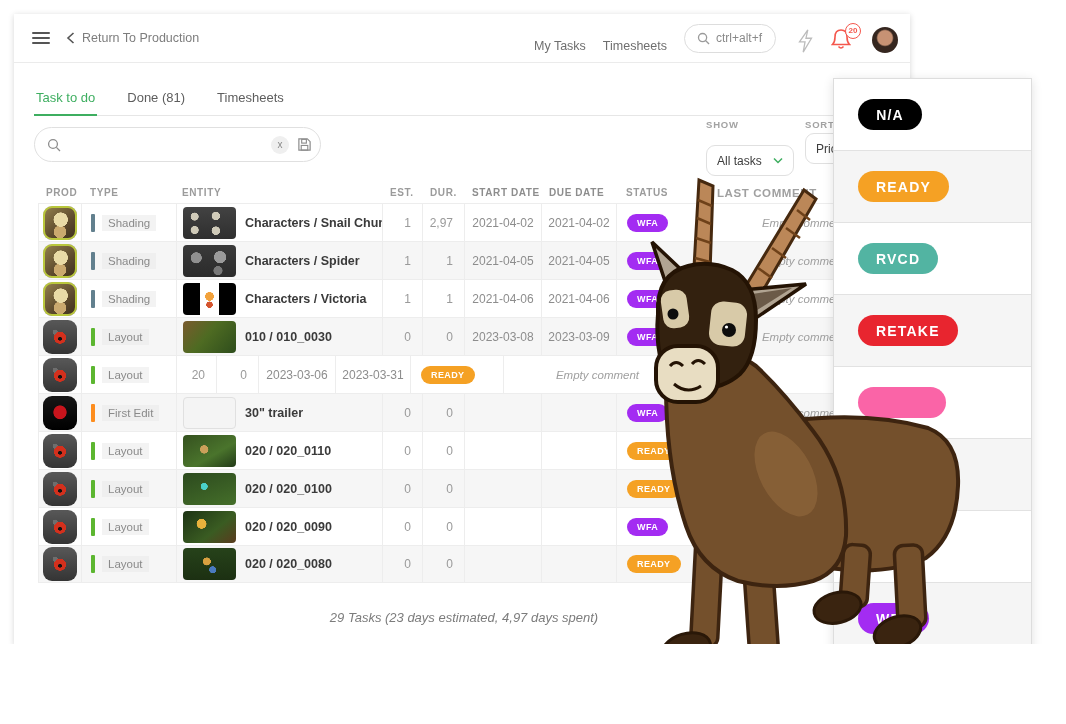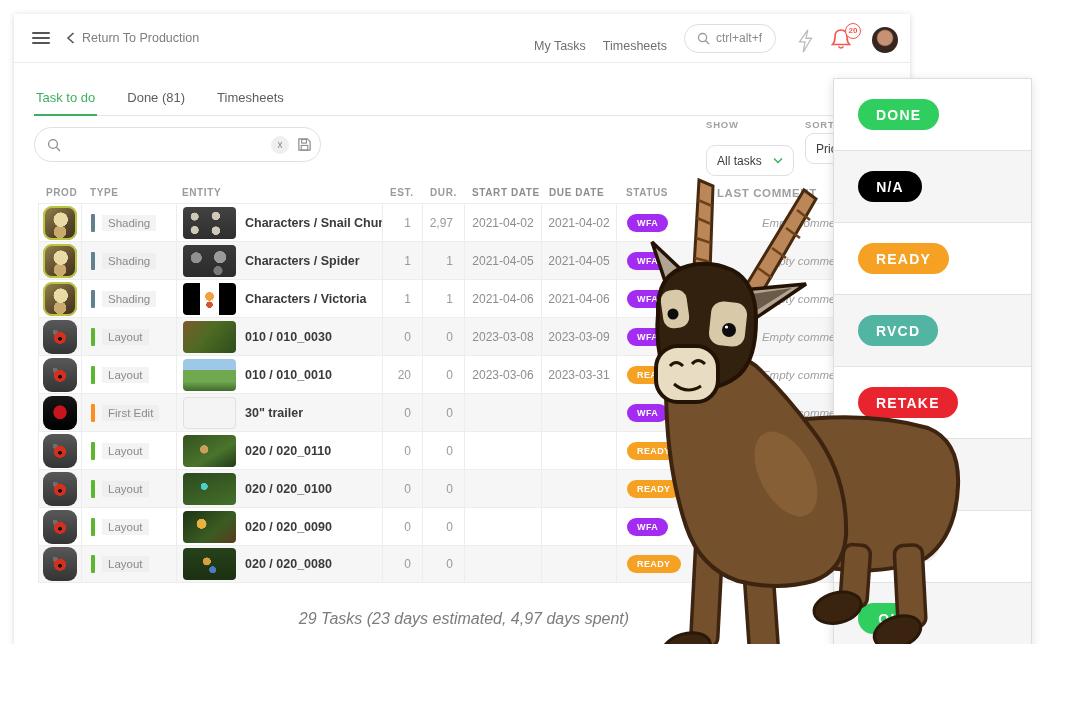--- a/index.html
+++ b/index.html
@@ -68,21 +68,21 @@
   .th.c3,.th.c4 { color:#9b9b9b; }
   .prodicon { width:34px; height:34px; border-radius:9px; flex:none; }
   .typebar { width:4px; height:18px; border-radius:1px; margin-right:7px; flex:none; }
   .typelabel { font-size:11.5px; color:#8a8a8a; background:#f3f3f3; padding:2px 6px; white-space:nowrap; }
   .trow:nth-child(even) .typelabel { background:#efefef; }
   .thumb { width:53px; height:32px; border-radius:4px; margin-right:9px; flex:none; }
   .ename { font-weight:bold; color:#3a3a3a; font-size:12.5px; white-space:nowrap; }
   .pill { color:#fff; font-size:9px; font-weight:bold; letter-spacing:.4px; padding:4px 10px;
     border-radius:11px; cursor:pointer; }
   .table-footer { position:absolute; left:20px; top:596px; width:860px; text-align:center;
-    font-size:16px; font-style:italic; color:#7c7c7c; }
+    font-size:13px; font-style:italic; color:#7c7c7c; }
 
   
   .pi-goat { background:
     radial-gradient(circle at 52% 40%, #e9dba6 0 26%, transparent 27%),
     radial-gradient(circle at 50% 76%, #caa96e 0 20%, transparent 21%),
     linear-gradient(140deg,#96834f,#5d4a2c 60%,#3c2e1c);
     box-shadow: inset 0 0 0 2px #b9c73c; }
   .pi-ladybug { background:
     radial-gradient(circle at 50% 55%, #111 0 7%, transparent 8%),
     radial-gradient(circle at 50% 52%, #d3301d 0 24%, transparent 25%),
@@ -320,24 +320,20 @@
   </div>
 
   <div class="trow">
     <div class="td c0">
               <span class="prodicon pi-ladybug"></span>
             </div>
     <div class="td c1">
       <span class="typebar" style="background: rgb(92, 182, 48);"></span>
       <span class="typelabel">Layout</span>
     </div>
-    <div class="td c2">
-      <span class="thumb th-forest-b"></span>
-      <span class="ename">010 / 010_0010</span>
-    </div>
     <div class="td c3">20</div>
     <div class="td c4">0</div>
     <div class="td c5">2023-03-06</div>
     <div class="td c6">2023-03-31</div>
     <div class="td c7">
               <span class="pill" style="background: rgb(245, 161, 36);">READY</span>
             </div>
     <div class="td c8">Empty comment</div>
   </div>
 
@@ -450,23 +446,20 @@
             </div>
     <div class="td c8">Empty comment</div>
   </div>
 </div>
     </div>
 
     <div class="table-footer">29 Tasks (23 days estimated, 4,97 days spent)</div>
   </div>
 
   <div class="status-panel">
-  <div class="srow">
-    <span class="sbadge" style="background: rgb(47, 206, 95); color: rgb(255, 255, 255);">DONE</span>
-  </div>
 
   <div class="srow">
     <span class="sbadge" style="background: rgb(0, 0, 0); color: rgb(255, 255, 255);">N/A</span>
   </div>
 
   <div class="srow">
     <span class="sbadge" style="background: rgb(245, 161, 36); color: rgb(255, 255, 255);">READY</span>
   </div>
 
   <div class="srow">

